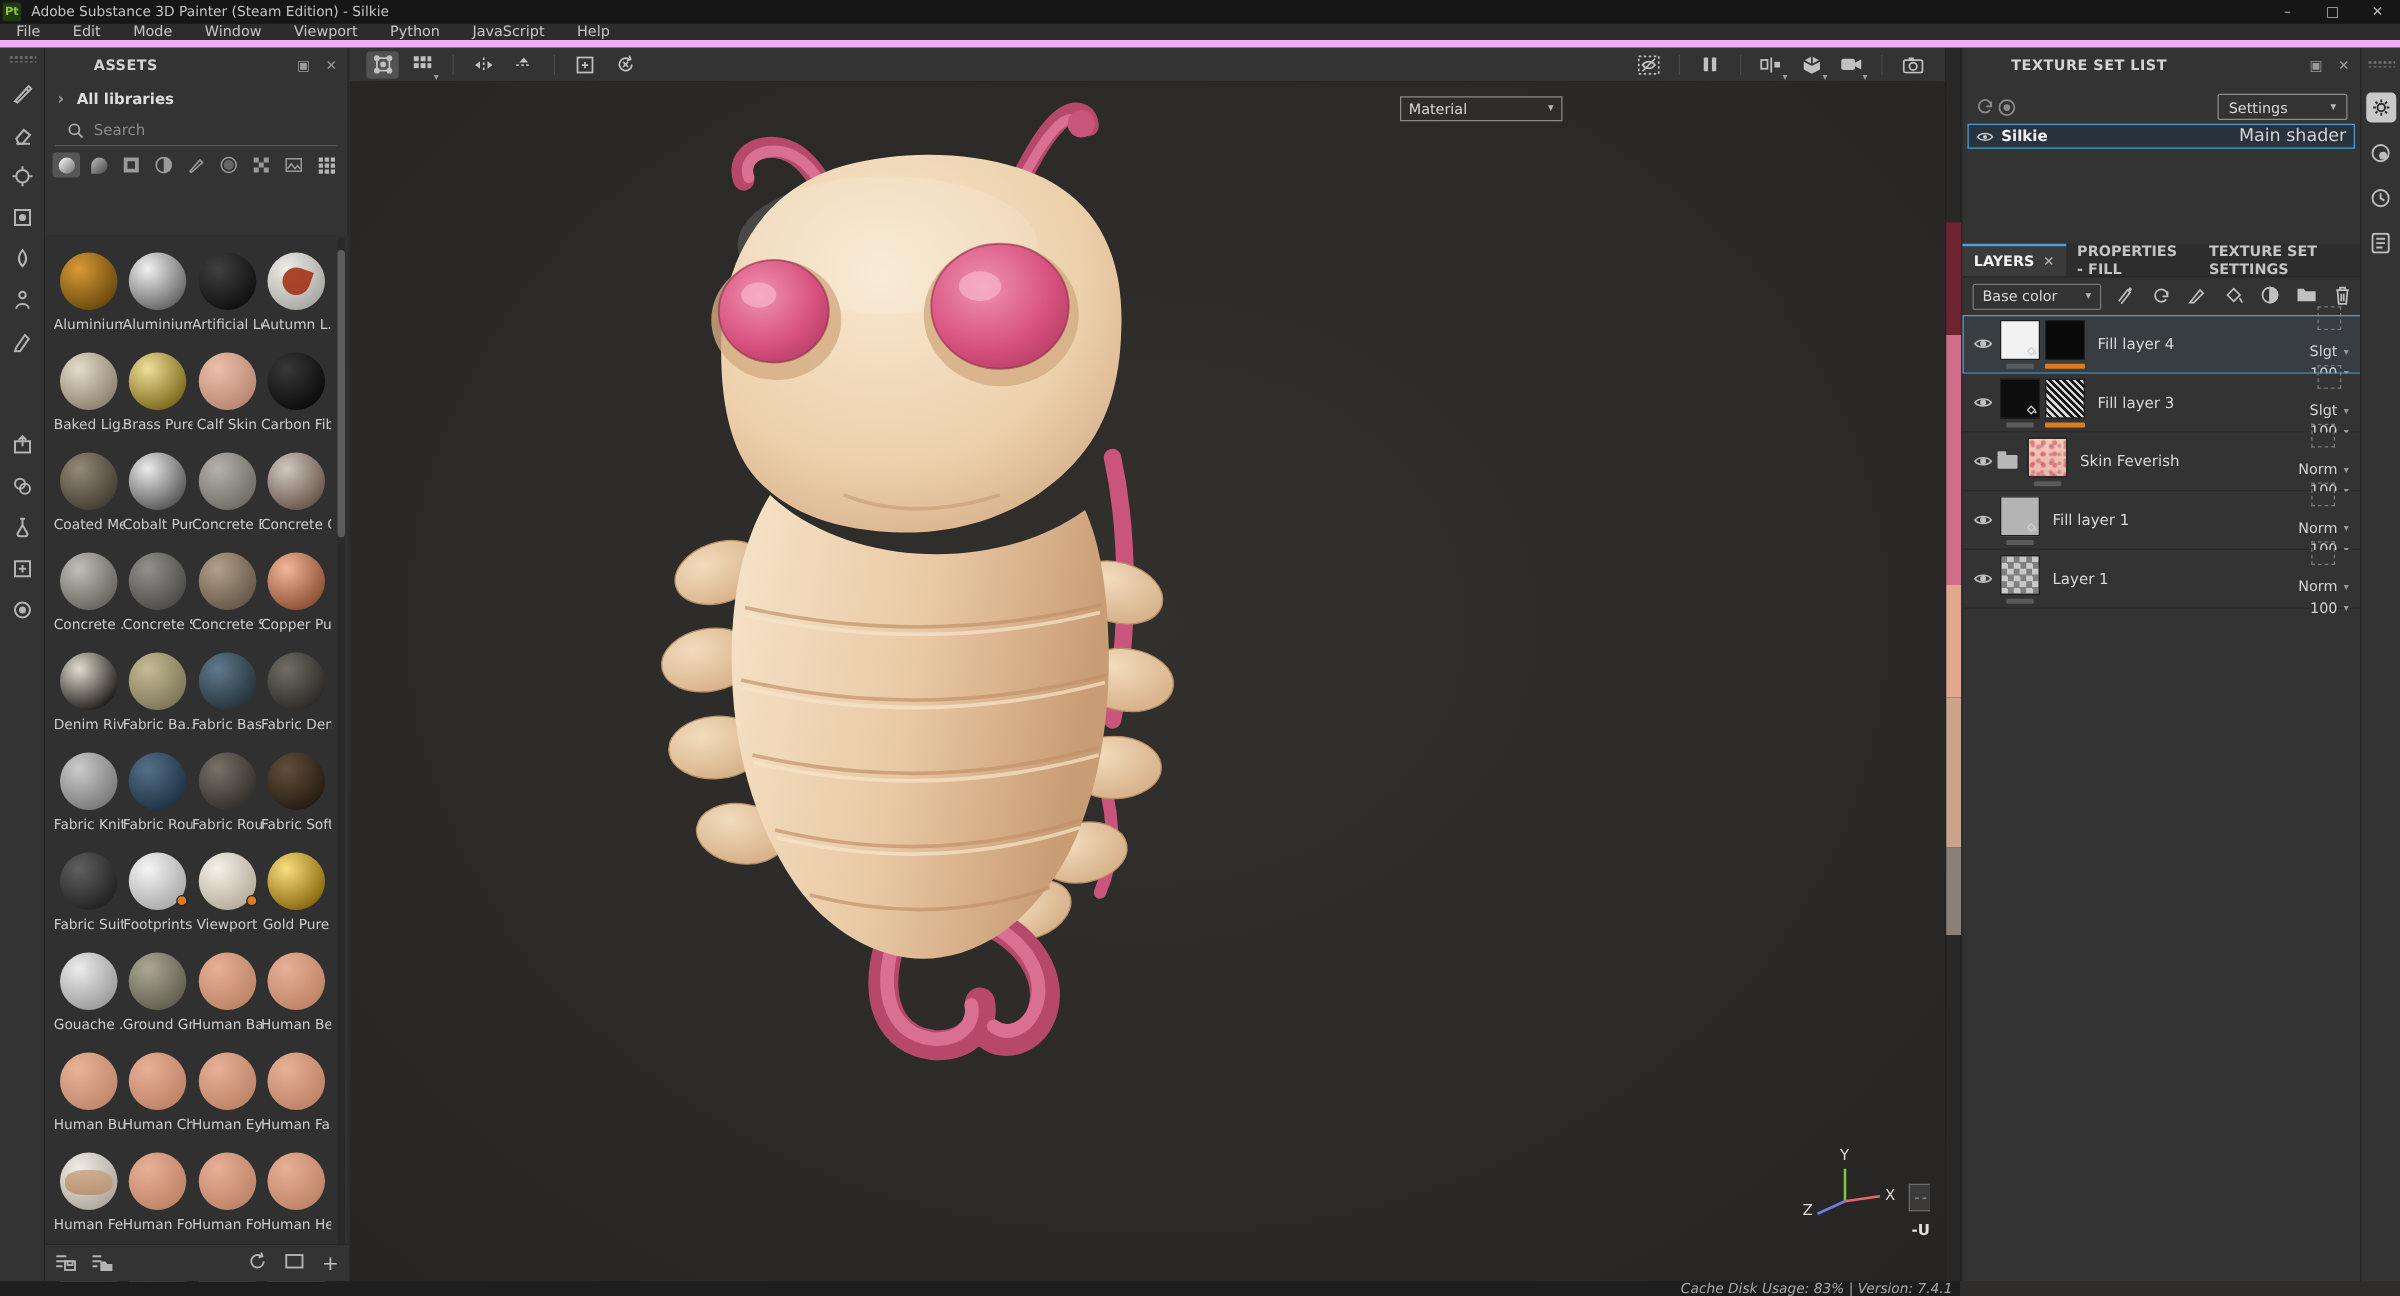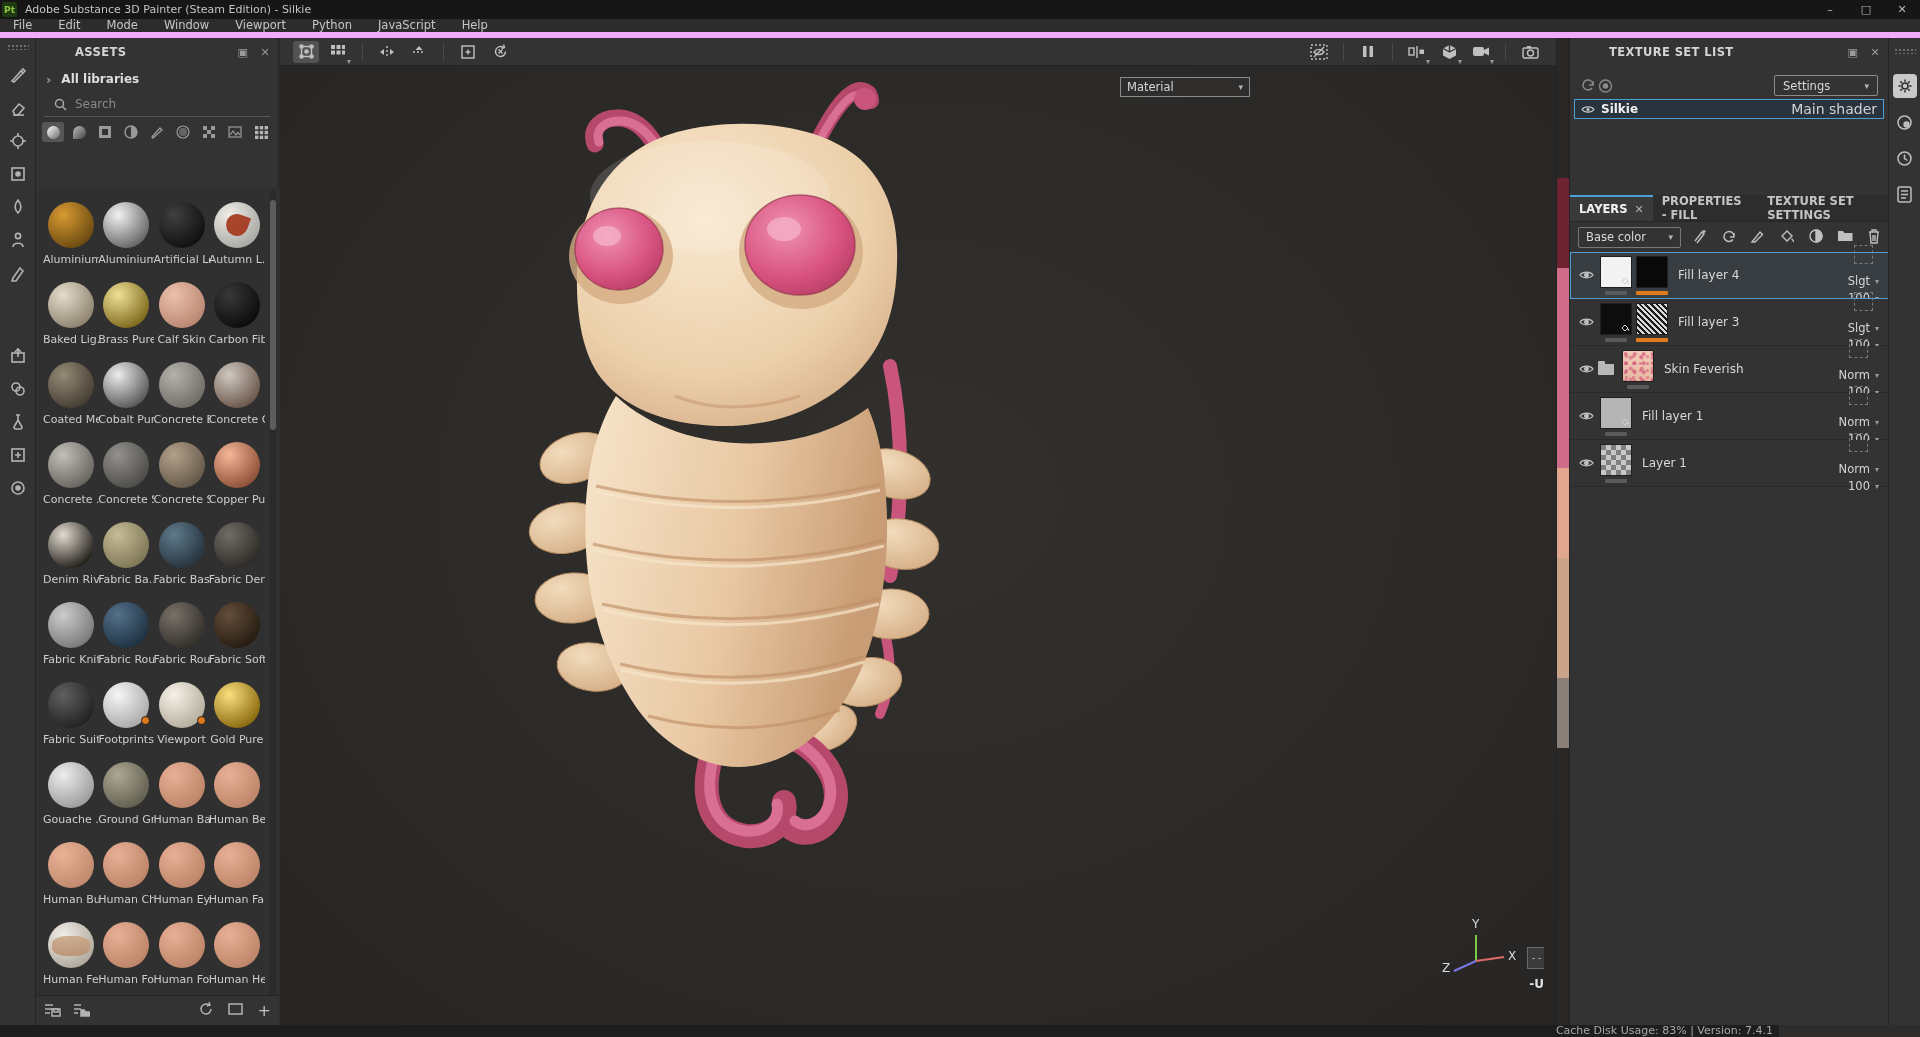--- a/index.html
+++ b/index.html
@@ -176,23 +176,23 @@
   
   .rightdock { position:absolute; left:1888px; top:38px; width:32px; height:987px;
     background:#333333; border-left:1px solid #242424; display:flex;
     flex-direction:column; align-items:center; }
   .rd-icon { width:24px; height:24px; margin-top:12px; border-radius:4px;
     display:flex; align-items:center; justify-content:center; }
   .rd-icon.bright { background:#c9c9c9; }
   .rd-icon svg { stroke:#bdbdbd; fill:none; stroke-width:1.5; }
   .rd-icon.bright svg { stroke:#2d2d2d; }
   
-  .statusbar { position:absolute; left:0; top:1025px; width:1779px; height:12px;
+  .statusbar { position:absolute; left:0; top:1025px; width:1568px; height:12px;
     background:#1e1e1e; display:flex; align-items:center; justify-content:flex-end;
-    padding-right:6px; font-size:11px; color:#a8a8a8; line-height:12px; }
+    padding-right:6px; font-size:11px; color:#a8a8a8; line-height:12px;font-style:italic; }
 </style>
 </head>
 <body>
 
 <div class="titlebar">
   <div class="app-icon">Pt</div>
   <div class="title-text">Adobe Substance 3D Painter (Steam Edition) - Silkie</div>
   <div class="win-controls">
     <div class="win-btn">–</div>
     <div class="win-btn">□</div>

